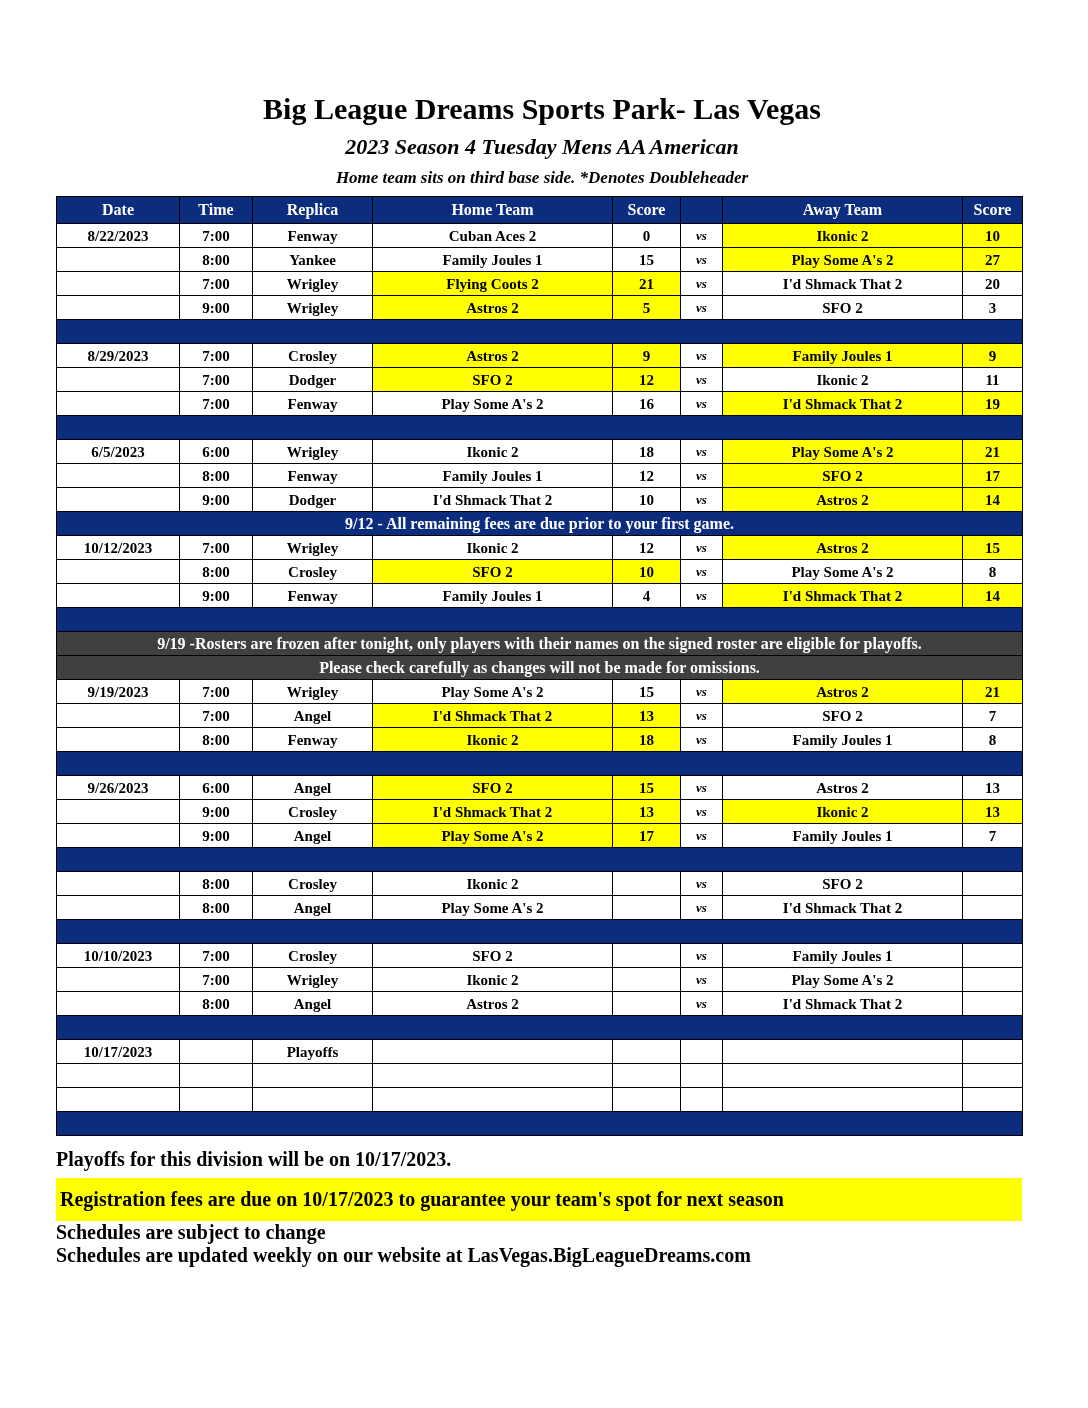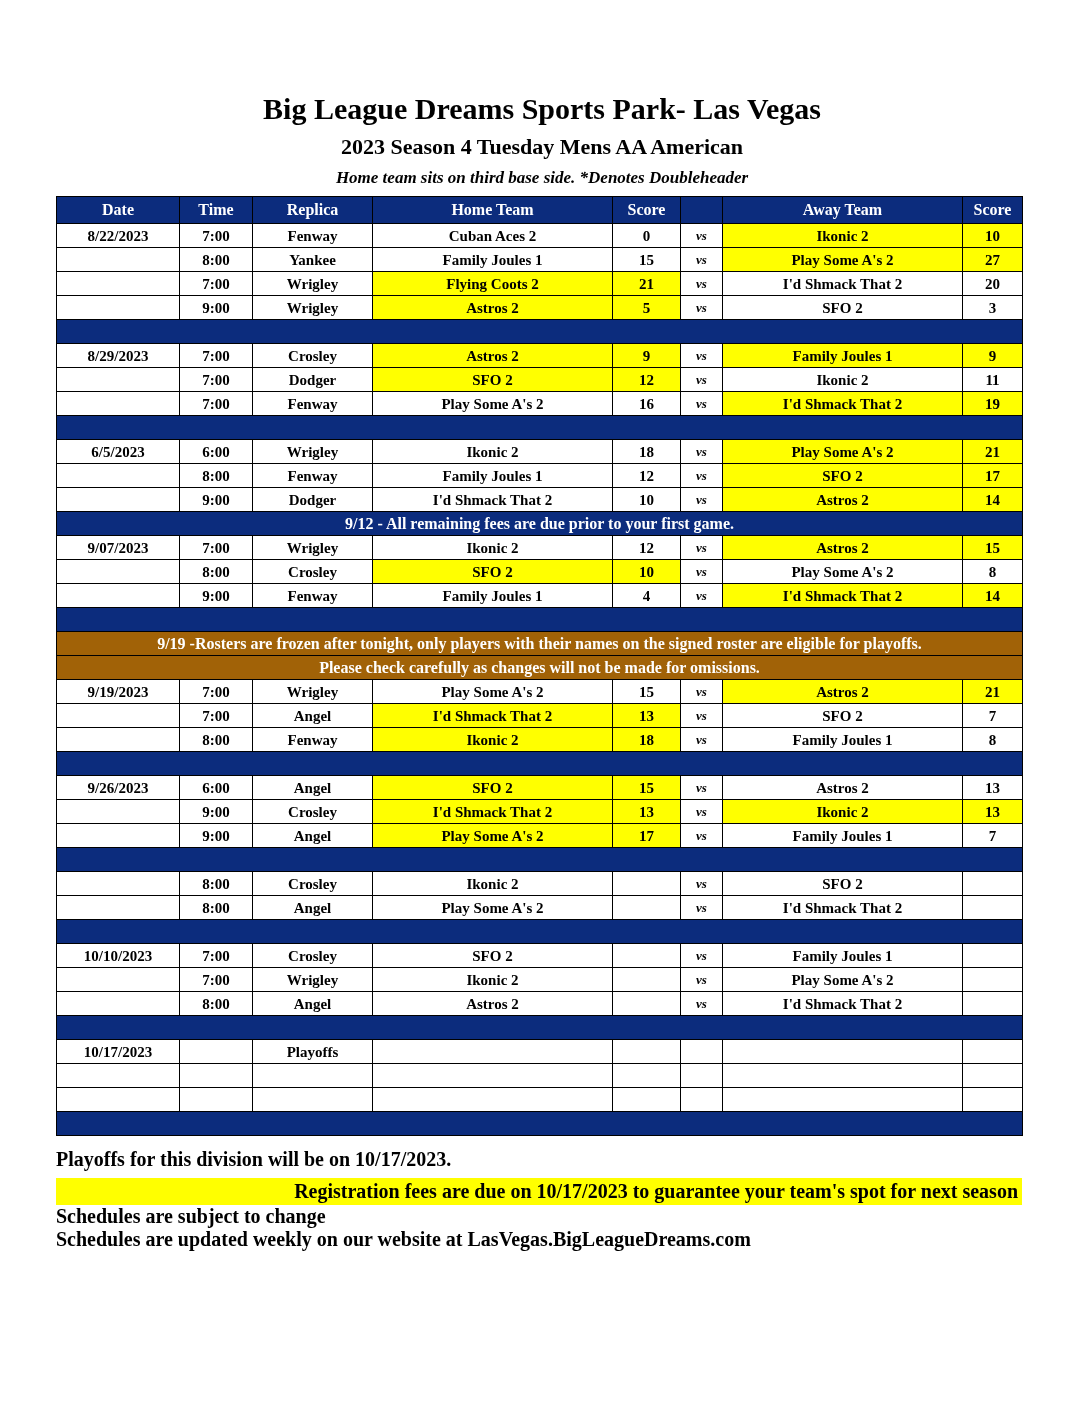--- a/index.html
+++ b/index.html
@@ -4,42 +4,42 @@
 <style>
   * { margin:0; padding:0; box-sizing:border-box; }
   html, body { background:#ffffff; }
   body {
     width:1088px; min-height:1408px;
     font-family:"Liberation Serif", serif;
     font-weight:700; color:#000;
   }
   .page { padding:92px 60px 40px 56px; }
   .title { font-size:30px; text-align:center; }
-  .subtitle { font-size:22px; text-align:center; margin-top:8px; }
+  .subtitle { font-size:22px; text-align:center; margin-top:8px;font-style:italic; }
   .note { font-size:17px; text-align:center; font-style:italic; margin-top:8px; margin-bottom:8px; }
 
   table { width:966px; border-collapse:collapse; table-layout:fixed; }
   th {
     background:#0c2c7d; color:#fff; font-size:16px; height:27px;
     border:1px solid #000; font-weight:700;
   }
   td {
     border:1px solid #000; height:24px; text-align:center;
     font-size:15px; line-height:22px; padding:0 2px;
     overflow:hidden; white-space:nowrap; font-weight:700;
   }
   .hl { background:#ffff00; }
   .sep { background:#0c2c7d; }
   .note-blue { background:#0c2c7d; color:#fff; font-size:16px; }
-  .note-red { background:#a16207; color:#fff; font-size:16px; }
+  .note-red { background:#404040; color:#fff; font-size:16px; }
   .c-vs { font-style:italic; font-size:13px; }
 
   .footer { margin-top:12px; width:966px; }
   .f-line { font-size:20px; }
-  .f-reg { background:#ffff00; font-size:20px; padding:2px 4px; margin-top:7px;text-align:right; }
+  .f-reg { background:#ffff00; font-size:20px; padding:10px 4px; margin-top:7px; }
 </style>
 </head>
 <body>
 
 <div class="page">
   <h1 class="title">Big League Dreams Sports Park- Las Vegas</h1>
   <h2 class="subtitle">2023 Season 4 Tuesday Mens AA American</h2>
   <p class="note">Home team sits on third base side.  *Denotes Doubleheader</p>
 
   <table>
@@ -169,21 +169,21 @@
           <td class="c-team">I'd Shmack That 2</td>
           <td class="c-score">10</td>
           <td class="c-vs">vs</td>
           <td class="c-team hl">Astros 2</td>
           <td class="c-score hl">14</td>
         </tr>
         <tr>
           <td class="note-blue" colspan="8">9/12 - All remaining fees are due prior to your first game.</td>
         </tr>
         <tr>
-          <td class="c-date">9/07/2023</td>
+          <td class="c-date">10/12/2023</td>
           <td class="c-time">7:00</td>
           <td class="c-replica">Wrigley</td>
           <td class="c-team">Ikonic 2</td>
           <td class="c-score">12</td>
           <td class="c-vs">vs</td>
           <td class="c-team hl">Astros 2</td>
           <td class="c-score hl">15</td>
         </tr>
         <tr>
           <td class="c-date"></td>

